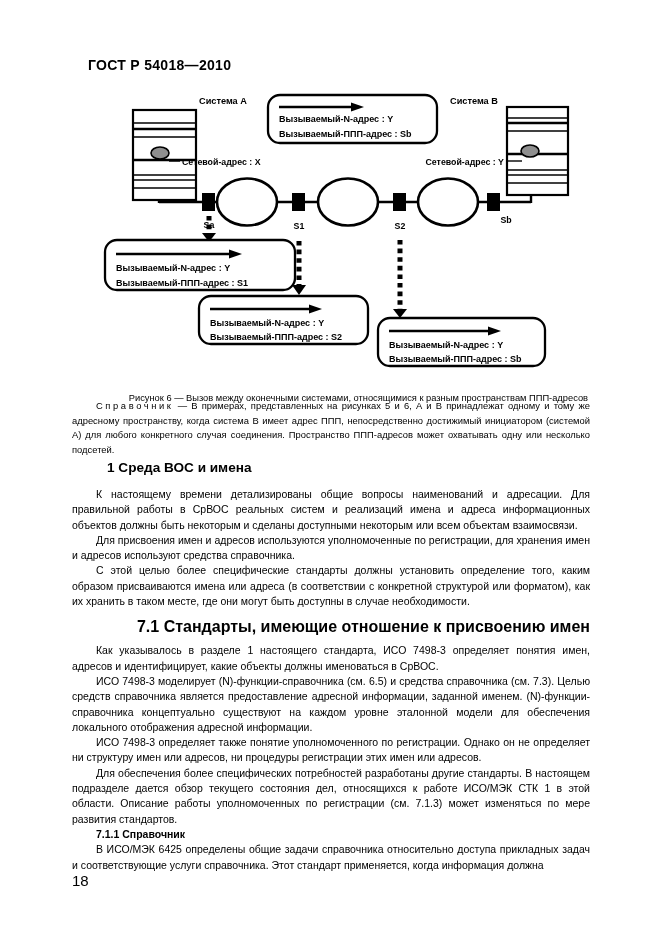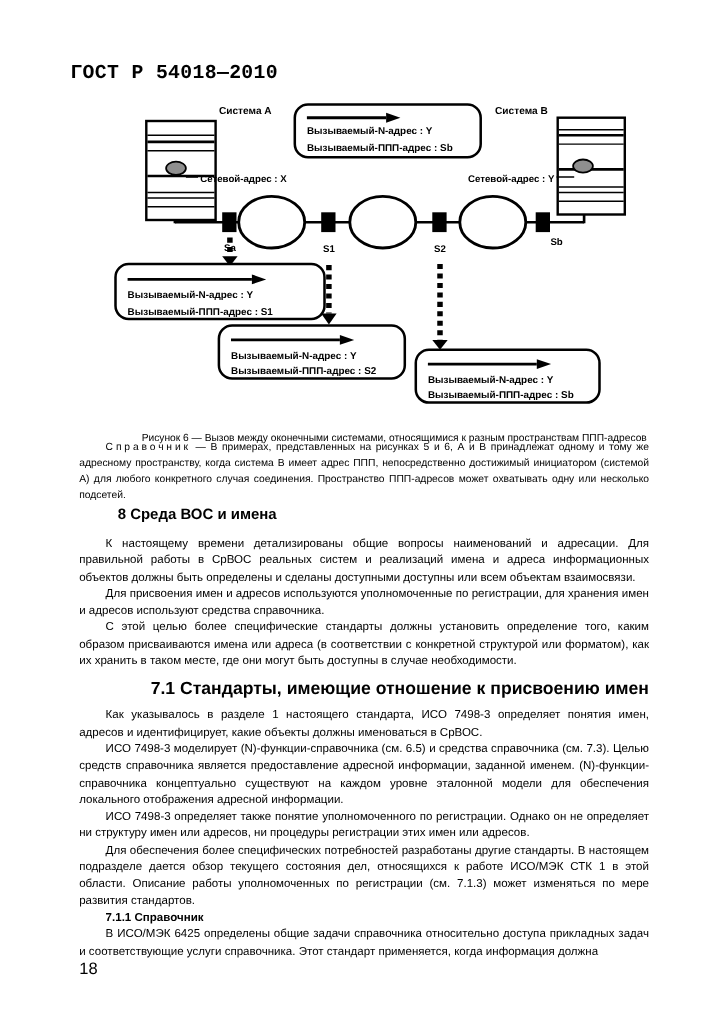--- a/index.html
+++ b/index.html
@@ -5,22 +5,22 @@
   html,body{margin:0;padding:0;background:#e8e8e8;}
   .page{
     position:relative;
     width:661px;height:935px;
     background:#ffffff;
     font-family:"Liberation Sans",sans-serif;
     color:#000;
     overflow:hidden;
   }
   .doc-header{
-    position:absolute;left:64px;top:57px;
-    font-size:18px;font-weight:bold;letter-spacing:.3px;font-family:Liberation Mono, monospace;
+    position:absolute;left:88px;top:57px;
+    font-size:14px;font-weight:bold;letter-spacing:.3px;
   }
   .diagram{position:absolute;left:0;top:80px;width:661px;height:296px;}
   .diagram text{font-family:"Liberation Sans",sans-serif;font-weight:bold;fill:#000;}
   .fig-caption{
     position:absolute;left:0;top:393px;width:588px;
     text-align:right;font-size:9.3px;
   }
   .note{
     position:absolute;left:72px;top:399px;width:518px;
     font-size:9.4px;line-height:14.6px;text-align:justify;text-indent:24px;
@@ -154,22 +154,22 @@
   </svg>
 
   <div class="fig-caption">Рисунок 6 — Вызов между оконечными системами, относящимися к разным пространствам ППП-адресов</div>
 
   <div class="note">
     <span class="note-label">Справочник</span>
     <span>— В примерах, представленных на рисунках 5 и 6, А и В принадлежат одному и тому же адресному пространству, когда система В имеет адрес ППП, непосредственно достижимый инициатором (системой А) для любого конкретного случая соединения. Пространство ППП-адресов может охватывать одну или несколько подсетей.</span>
   </div>
 
   <div class="text-flow">
-    <h2 class="sec">8 Среда ВОС и имена</h2>
-    <p>К настоящему времени детализированы общие вопросы наименований и адресации. Для правильной работы в СрВОС реальных систем и реализаций имена и адреса информационных объектов должны быть определены и сделаны доступными доступны или всем объектам взаимосвязи.</p>
+    <h2 class="sec">1 Среда ВОС и имена</h2>
+    <p>К настоящему времени детализированы общие вопросы наименований и адресации. Для правильной работы в СрВОС реальных систем и реализаций имена и адреса информационных объектов должны быть некоторым и сделаны доступными некоторым или всем объектам взаимосвязи.</p>
     <p>Для присвоения имен и адресов используются уполномоченные по регистрации, для хранения имен и адресов используют средства справочника.</p>
     <p>С этой целью более специфические стандарты должны установить определение того, каким образом присваиваются имена или адреса (в соответствии с конкретной структурой или форматом), как их хранить в таком месте, где они могут быть доступны в случае необходимости.</p>
     <h3 class="sub">7.1 Стандарты, имеющие отношение к присвоению имен</h3>
     <p>Как указывалось в разделе 1 настоящего стандарта, ИСО 7498-3 определяет понятия имен, адресов и идентифицирует, какие объекты должны именоваться в СрВОС.</p>
     <p>ИСО 7498-3 моделирует (N)-функции-справочника (см. 6.5) и средства справочника (см. 7.3). Целью средств справочника является предоставление адресной информации, заданной именем. (N)-функции-справочника концептуально существуют на каждом уровне эталонной модели для обеспечения локального отображения адресной информации.</p>
     <p>ИСО 7498-3 определяет также понятие уполномоченного по регистрации. Однако он не определяет ни структуру имен или адресов, ни процедуры регистрации этих имен или адресов.</p>
     <p>Для обеспечения более специфических потребностей разработаны другие стандарты. В настоящем подразделе дается обзор текущего состояния дел, относящихся к работе ИСО/МЭК СТК 1 в этой области. Описание работы уполномоченных по регистрации (см. 7.1.3) может изменяться по мере развития стандартов.</p>
     <p class="sub2">7.1.1 Справочник</p>
     <p>В ИСО/МЭК 6425 определены общие задачи справочника относительно доступа прикладных задач и соответствующие услуги справочника. Этот стандарт применяется, когда информация должна</p>
     <p class="page-number">18</p>

